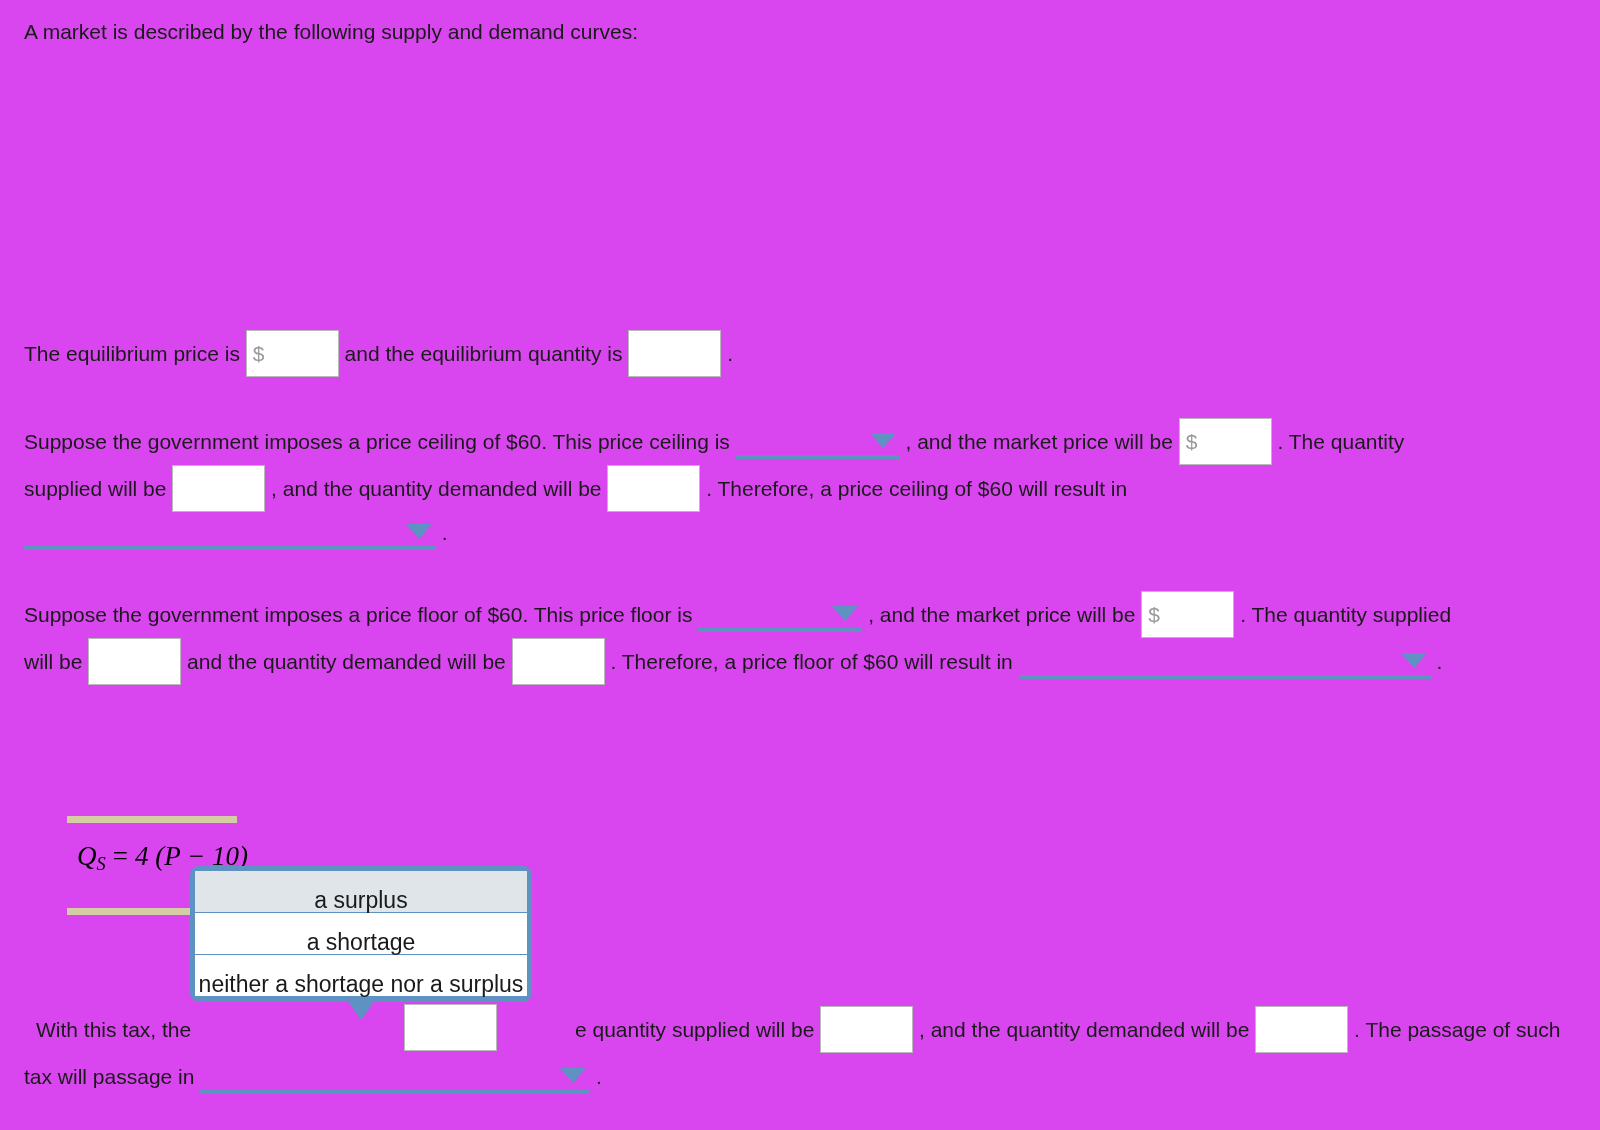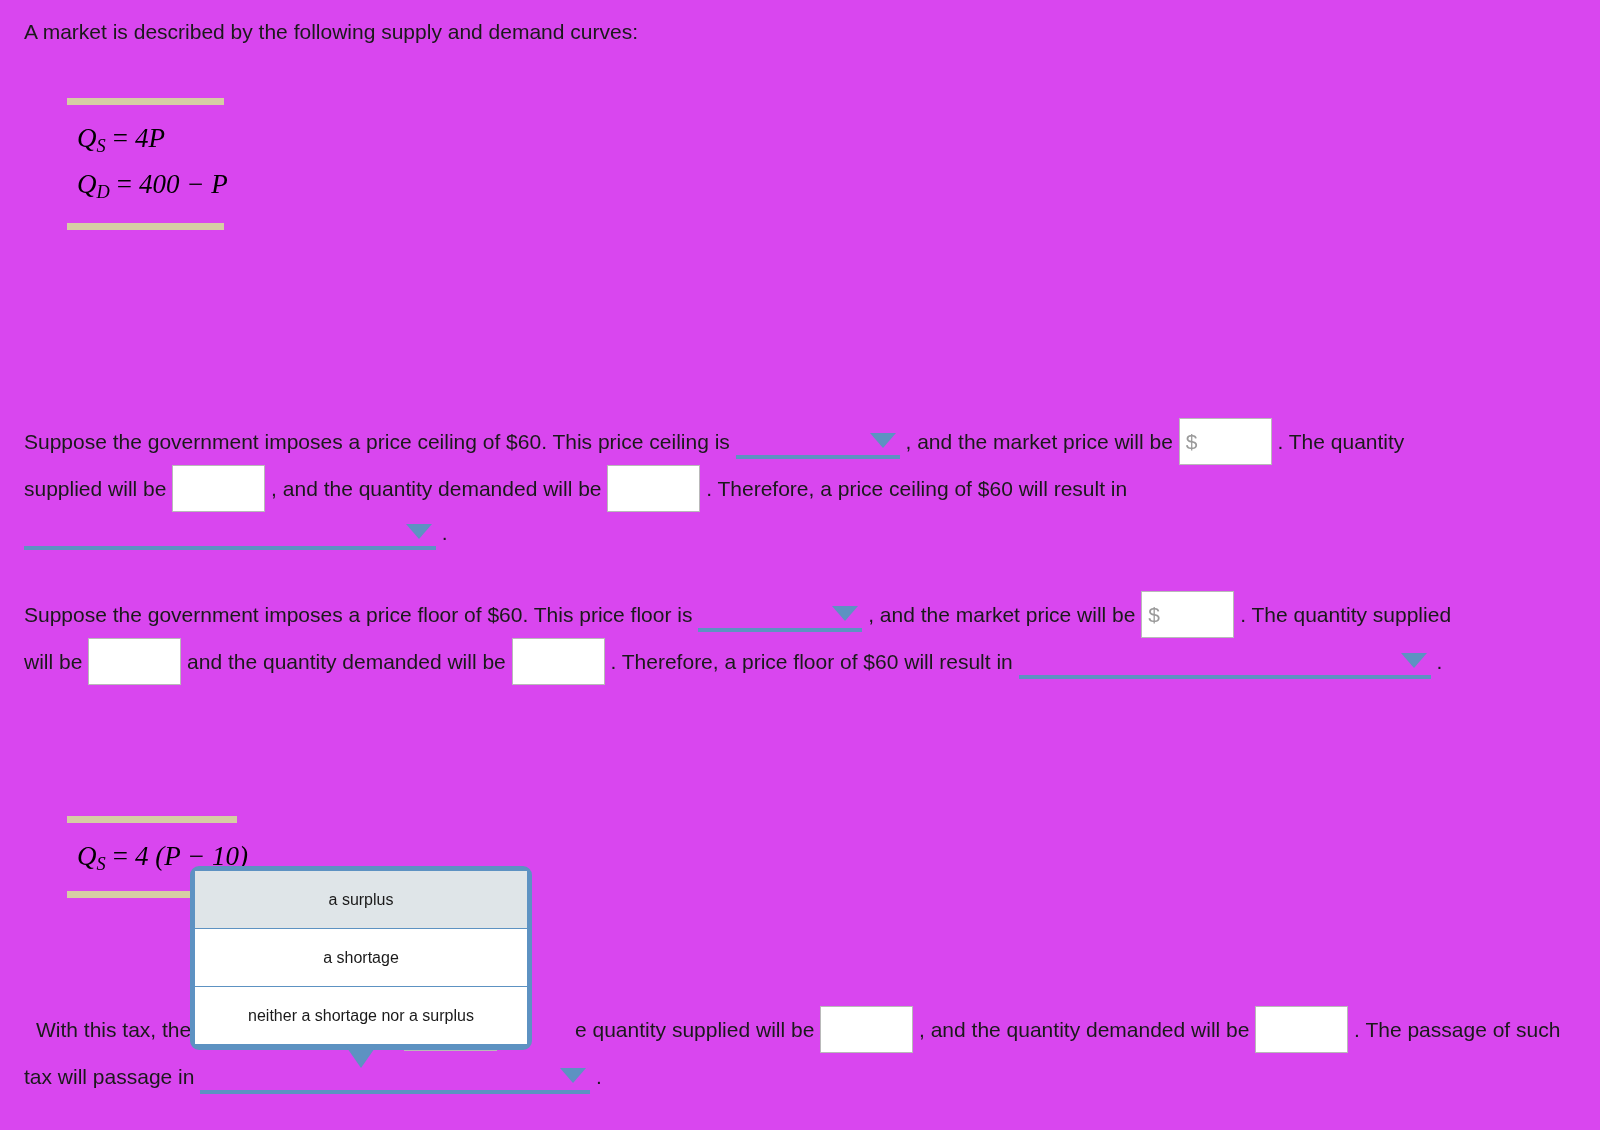--- a/index.html
+++ b/index.html
@@ -101,23 +101,23 @@
     left: 190px;
     top: 866px;
     width: 342px;
     background: #ffffff;
     border: 5px solid #5d92c2;
     border-radius: 9px;
     box-sizing: border-box;
     z-index: 40;
   }
   #dd-menu .opt {
-    font-size: 16px;
+    font-size: 23px;
     line-height: 58px;
-    height: 58px;
+    height: 42px;
     text-align: center;
     color: #1a1a1a;
     background: #ffffff;
     border-bottom: 1px solid #5d92c2;
     box-sizing: border-box;
     white-space: nowrap;
   }
   #dd-menu .opt:last-child { border-bottom: none; }
   #dd-menu .opt.sel { background: #dfe5e8; }
   #dd-menu .tail {
@@ -143,33 +143,28 @@
 </style>
 </head>
 <body>
 
 <div id="page">
 
   <div class="prose" style="left:24px; top:6px;">
     <span class="t">A market is described by the following supply and demand curves:</span>
   </div>
 
-  <div class="eq-block" style="left:67px; top:98px; width:157px;">
-    <div class="eq-rule"></div>
-    <div class="eq-body">
-      <div class="eq-line">
-        <i><span>Q</span><sub>S</sub></i><span class="eq-op">=</span><i>4P</i>
-      </div>
-      <div class="eq-line">
-        <i><span>Q</span><sub>D</sub></i><span class="eq-op">=</span><i>400 − P</i>
-      </div>
-    </div>
-    <div class="eq-rule"></div>
-  </div>
-
+
+  <div class="prose" style="left:24px; top:328px;">
+    <span class="t">The equilibrium price is</span>
+    <span class="abox"><span class="pfx">$</span><span></span></span>
+    <span class="t">and the equilibrium quantity is</span>
+    <span class="abox"><span></span></span>
+    <span class="t">.</span>
+  </div>
 
   <div class="prose" style="left:24px; top:416px;">
     <span class="t">Suppose the government imposes a price ceiling of $60. This price ceiling is</span>
     <span class="ddown" style="width:164px;">
       <span class="sel"></span>
       <span class="caret"></span>
     </span>
     <span class="t">, and the market price will be</span>
     <span class="abox"><span class="pfx">$</span><span></span></span>
     <span class="t">. The quantity</span>
@@ -211,21 +206,21 @@
     <span class="ddown" style="width:412px;">
       <span class="sel"></span>
       <span class="caret"></span>
     </span>
     <span class="t">.</span>
   </div>
 
 
   <div class="eq-block" style="left:67px; top:816px; width:170px;">
     <div class="eq-rule"></div>
-    <div class="eq-body" style="padding-bottom:8px;">
+    <div class="eq-body" style="padding-bottom:25px;">
       <div class="eq-line">
         <i><span>Q</span><sub>S</sub></i><span class="eq-op">=</span><i>4 (P − 10)</i>
       </div>
     </div>
     <div class="eq-rule"></div>
   </div>
 
   <div class="hidden-box" style="left:404px; top:1004px;"></div>
 
   <div class="prose" style="left:36px; top:1004px;">

